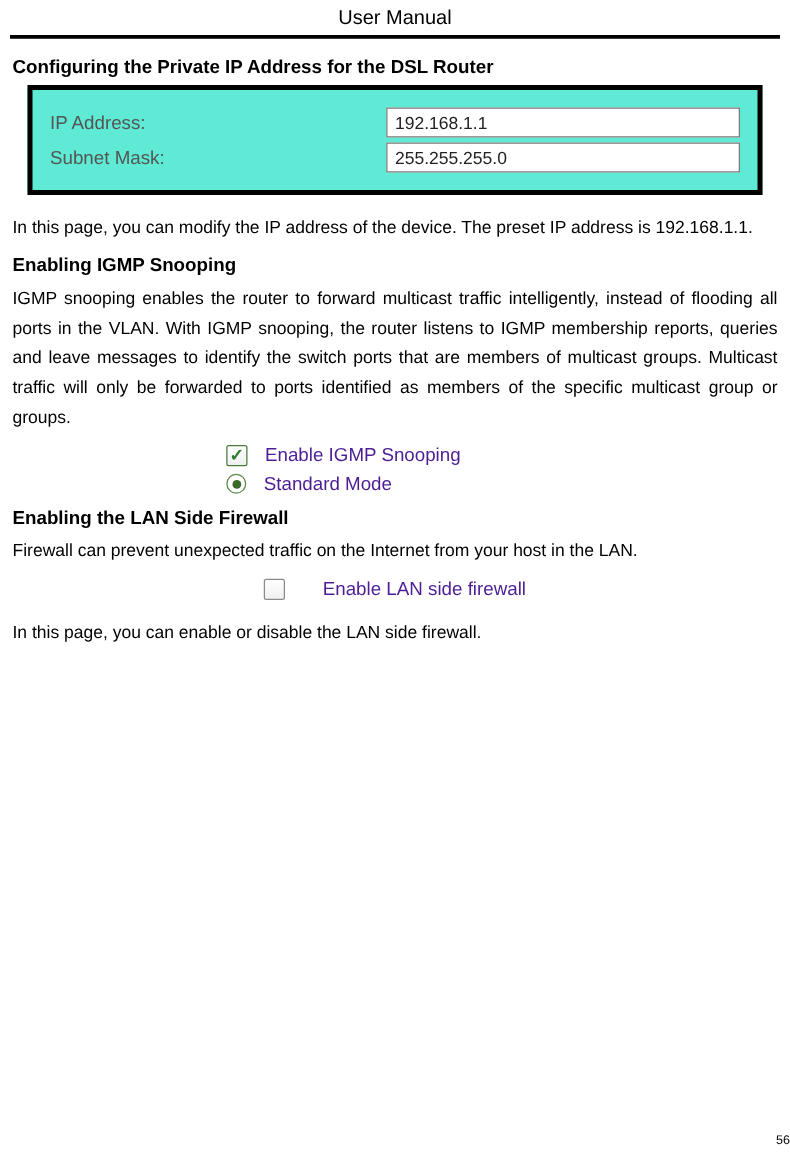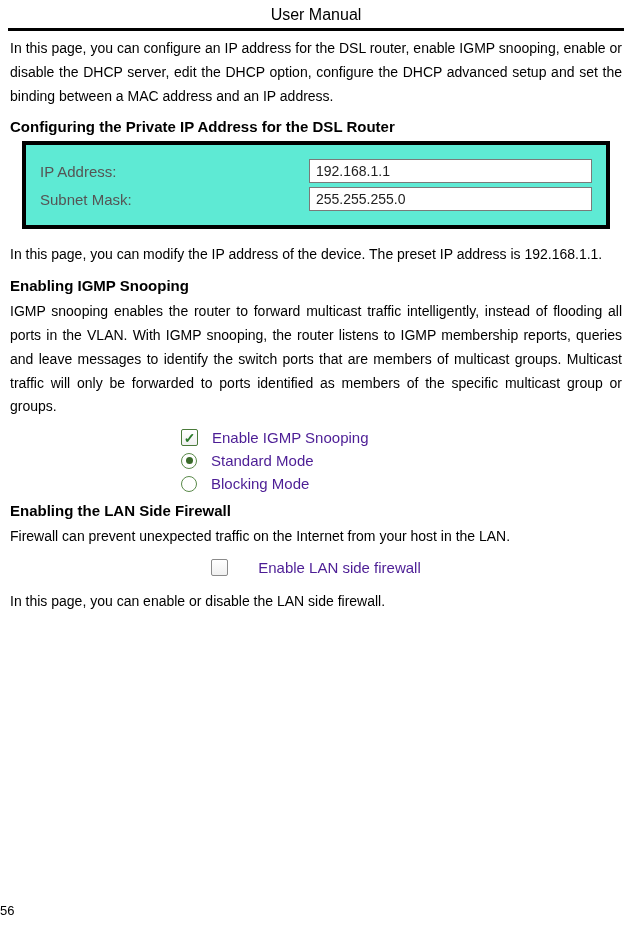--- a/index.html
+++ b/index.html
@@ -122,34 +122,33 @@
       display: flex;
       align-items: center;
       justify-content: center;
       gap: 16px;
     }
     .page-number {
       position: absolute;
       bottom: 14px;
       left: 0;
       right: 0;
-      text-align: left;
-      font-size: 13px;
+      text-align: right;
+      font-size: 10px;
     }
   </style>
 </head>
 <body>
 
 <div class="page-header">
   <span>User Manual</span>
 </div>
 
 <div class="content">
 
-  <p class="para">In this page, you can configure an IP address for the DSL router, enable IGMP snooping, enable or disable the DHCP server, edit the DHCP option, configure the DHCP advanced setup and set the binding between a MAC address and an IP address.</p>
 
   <h2 class="section-heading">Configuring the Private IP Address for the DSL Router</h2>
 
   <div class="ip-config-box">
     <div class="ip-row">
       <span class="ip-label">IP Address:</span>
       <input class="ip-input" value="192.168.1.1" style="">
     </div>
     <div class="ip-row">
       <span class="ip-label">Subnet Mask:</span>
@@ -165,24 +164,20 @@
 
   <div class="igmp-box">
     <div class="control-row">
       <span class="checkbox checked"></span>
       <span class="control-label">Enable IGMP Snooping</span>
     </div>
     <div class="control-row">
       <span class="radio selected"></span>
       <span class="control-label">Standard Mode</span>
     </div>
-    <div class="control-row">
-      <span class="radio"></span>
-      <span class="control-label">Blocking Mode</span>
-    </div>
   </div>
 
   <h2 class="section-heading">Enabling the LAN Side Firewall</h2>
 
   <p class="para">Firewall can prevent unexpected traffic on the Internet from your host in the LAN.</p>
 
   <div class="firewall-box">
     <div class="firewall-row">
       <span class="checkbox unchecked"></span>
       <span class="control-label">Enable LAN side firewall</span>

